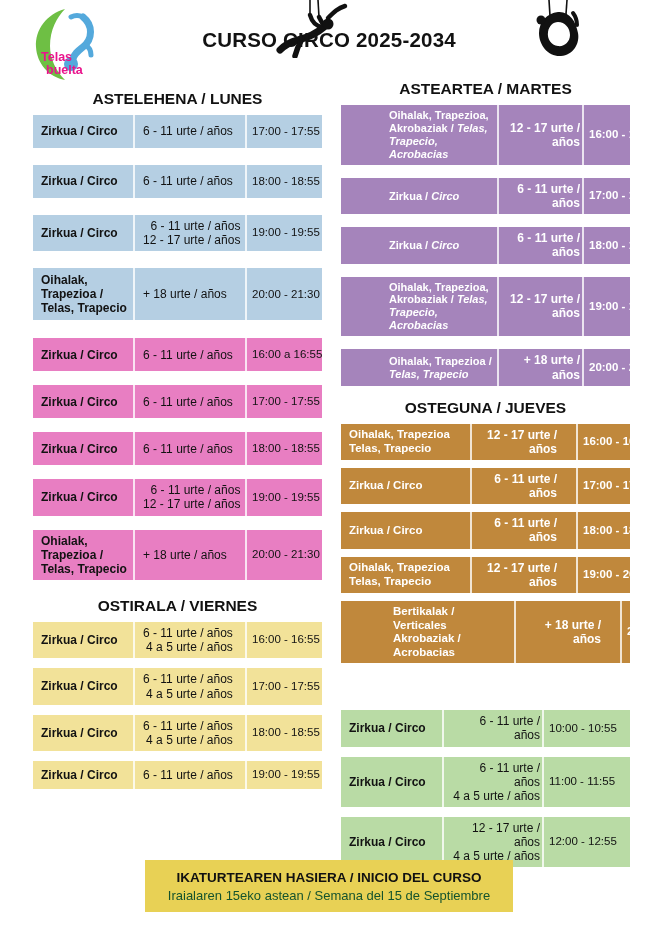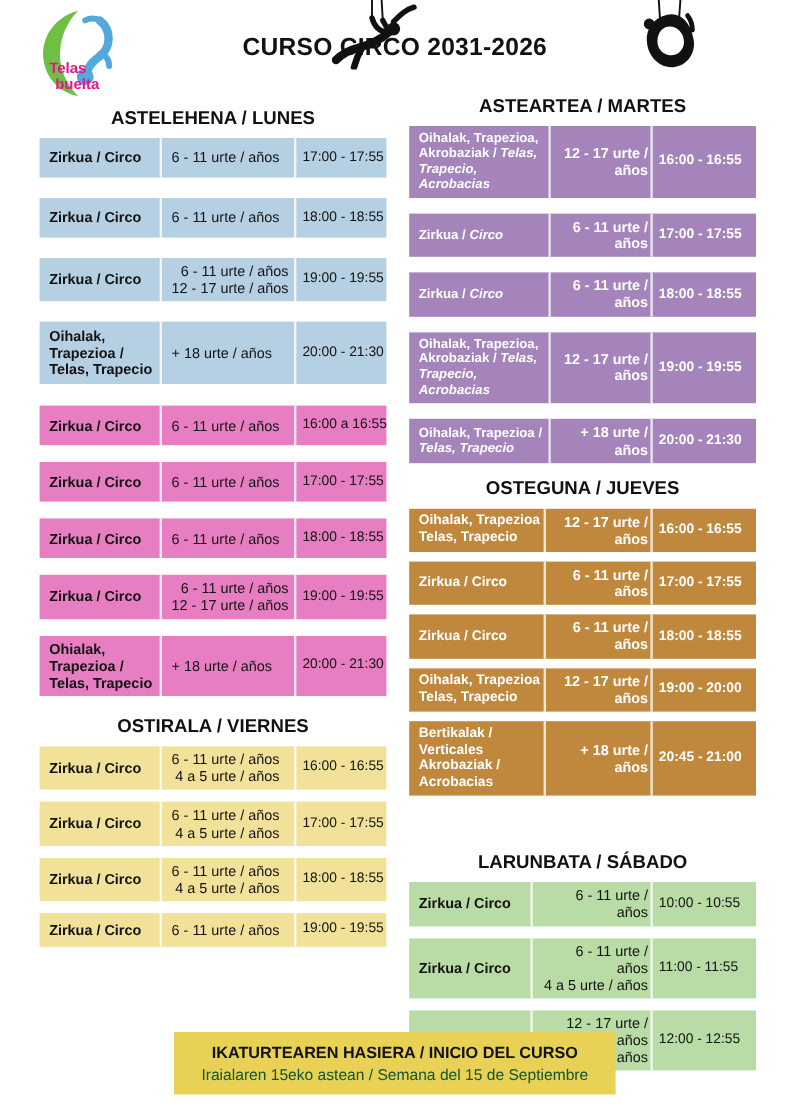--- a/index.html
+++ b/index.html
@@ -37,26 +37,26 @@
   #sec-jueves .row{grid-template-columns:112px 89px 88px;}
   #sec-sabado .row{grid-template-columns:101px 100px 88px;}
   #sec-lunes .row{margin-bottom:17px;}
   #sec-martes .row{margin-bottom:13px;}
   #sec-miercoles .row{margin-bottom:14px;}
   #sec-jueves .row{margin-bottom:8px;}
   #sec-viernes .row{margin-bottom:10px;}
   #sec-sabado .row{margin-bottom:10px;}
 
   .mh49{min-height:49px;} .mh50{min-height:50px;} .mh52{min-height:52px;}
-  .mh62{min-height:62px;} .short{min-height:28px;}
+  .mh62{min-height:62px;padding-left:44px;} .short{min-height:28px;}
 
   .bg-monday{background:var(--c-monday,#b5cfe3);}
-  .bg-tuesday{background:var(--c-tuesday,#a584bb);}
+  .bg-tuesday{background:var(--c-tuesday,#a584bb);padding-left:40px;}
   .bg-wednesday{background:var(--c-wednesday,#e87ec2);}
-  .bg-thursday{background:var(--c-thursday,#c0883c);}
+  .bg-thursday{background:var(--c-thursday,#c0883c);gap:17px;}
   .bg-friday{background:var(--c-friday,#f2e299);}
   .bg-saturday{background:var(--c-saturday,#b9dba5);}
 
   .cell{display:flex;align-items:center;font-size:12px;line-height:1.18;
         white-space:pre-line;padding:4px 2px 4px 8px;}
   .cell + .cell{border-left:2px solid rgba(255,255,255,.78);text-align:right;}
   .c-act{font-weight:bold;}
   .c-time{font-size:11.5px;white-space:nowrap;padding-left:5px;}
   .act-inner{white-space:normal;}
   .it{font-style:italic;}
@@ -114,21 +114,21 @@
         <line x1="41" y1="0" x2="40" y2="14" stroke-width="1.6"></line>
         <path d="M47,13 C50,17 51,21 51,25" stroke-width="4" stroke-linecap="round"></path>
       </g>
       <path fill="var(--c-silhouette,#111)" fill-rule="evenodd" d="M32,12 C21,13 13,22 13,33 C13,46 23,57 35,56 C47,55 54,44 52,33 C50,21 43,11 32,12 Z
                M32,22 C39,22 44,28 44,35 C44,42 38,47 32,46 C25,45 21,39 22,32 C23,26 27,22 32,22 Z"></path>
       <circle cx="15" cy="20" r="4.5" fill="var(--c-silhouette,#111)"></circle>
     </svg>
   </div>
 
   <div class="title">
-    <div>CURSO CIRCO 2031-2026</div>
+    <div>CURSO CIRCO 2025-2034</div>
   </div>
 
   <div class="col col-left">
 
     <section class="sec" id="sec-lunes">
       <h2 class="sec-title">ASTELEHENA / LUNES</h2>
       <div class="row bg-monday">
         <div class="cell c-act">Zirkua / Circo</div>
         <div class="cell c-age">6 - 11 urte / años</div>
         <div class="cell c-time">17:00 - 17:55</div>
@@ -280,21 +280,20 @@
         <div class="cell c-act">Bertikalak /
 Verticales
 Akrobaziak /
 Acrobacias</div>
         <div class="cell c-age">+ 18 urte / años</div>
         <div class="cell c-time">20:45 - 21:00</div>
       </div>
     </section>
 
     <section class="sec" id="sec-sabado">
-      <h2 class="sec-title">LARUNBATA / SÁBADO</h2>
       <div class="row bg-saturday">
         <div class="cell c-act">Zirkua / Circo</div>
         <div class="cell c-age">6 - 11 urte / años</div>
         <div class="cell c-time">10:00 - 10:55</div>
       </div>
       <div class="row bg-saturday">
         <div class="cell c-act">Zirkua / Circo</div>
         <div class="cell c-age">6 - 11 urte / años
 4 a 5 urte / años</div>
         <div class="cell c-time">11:00 - 11:55</div>

